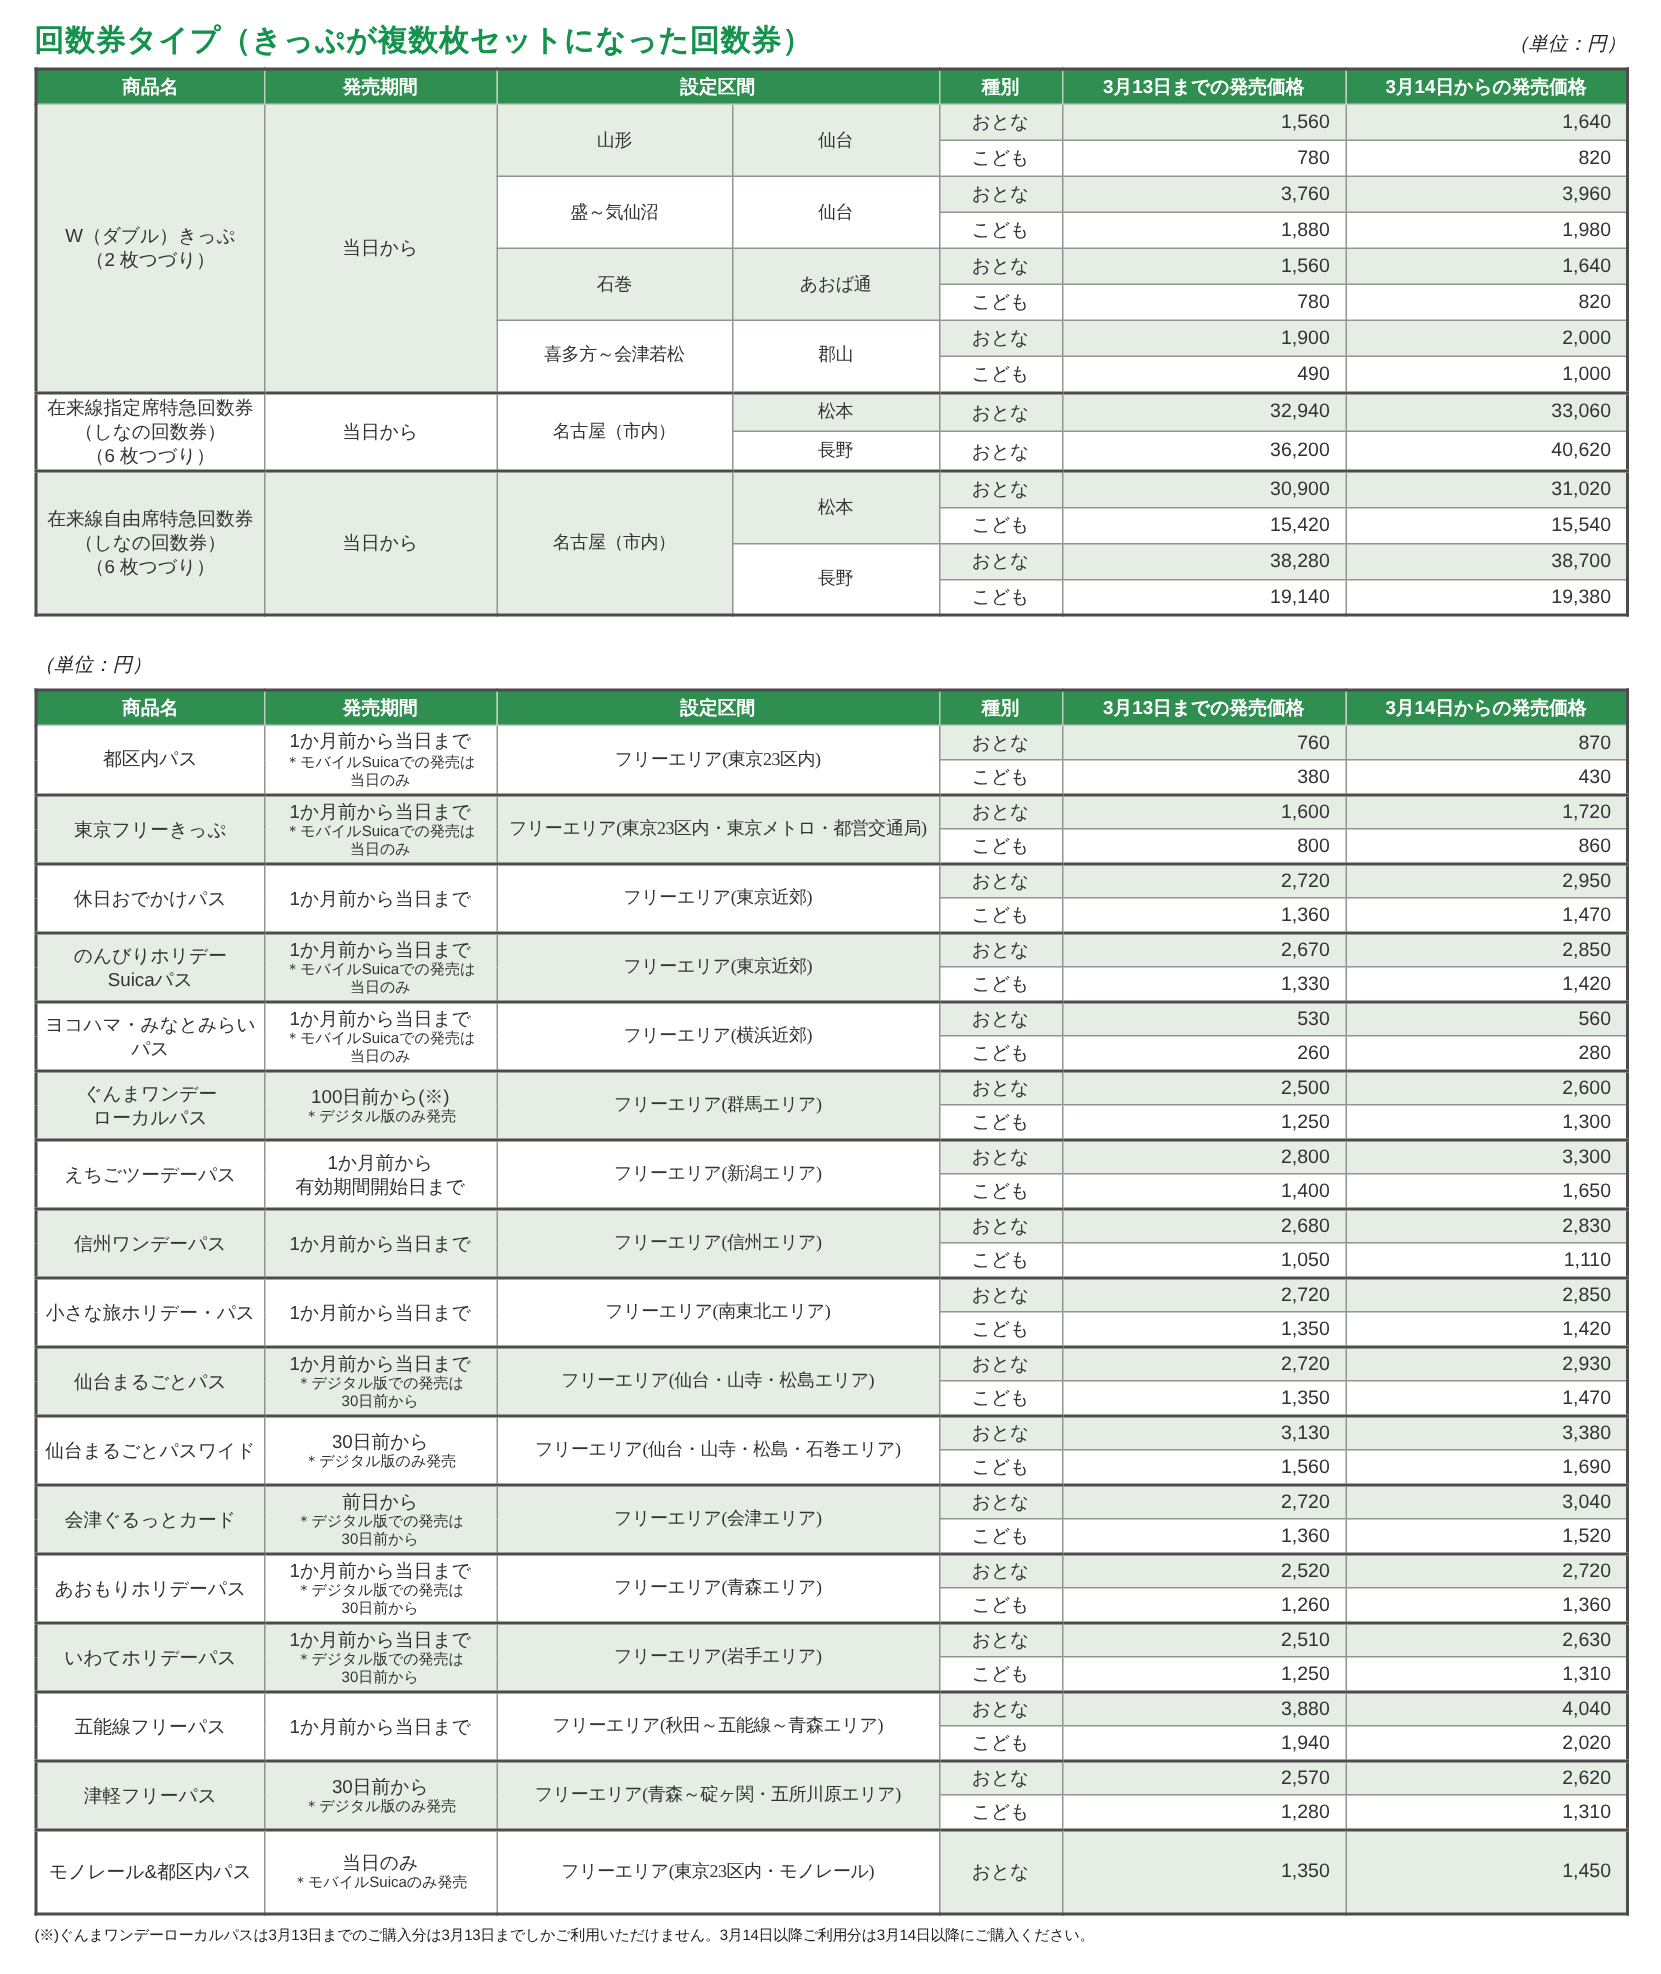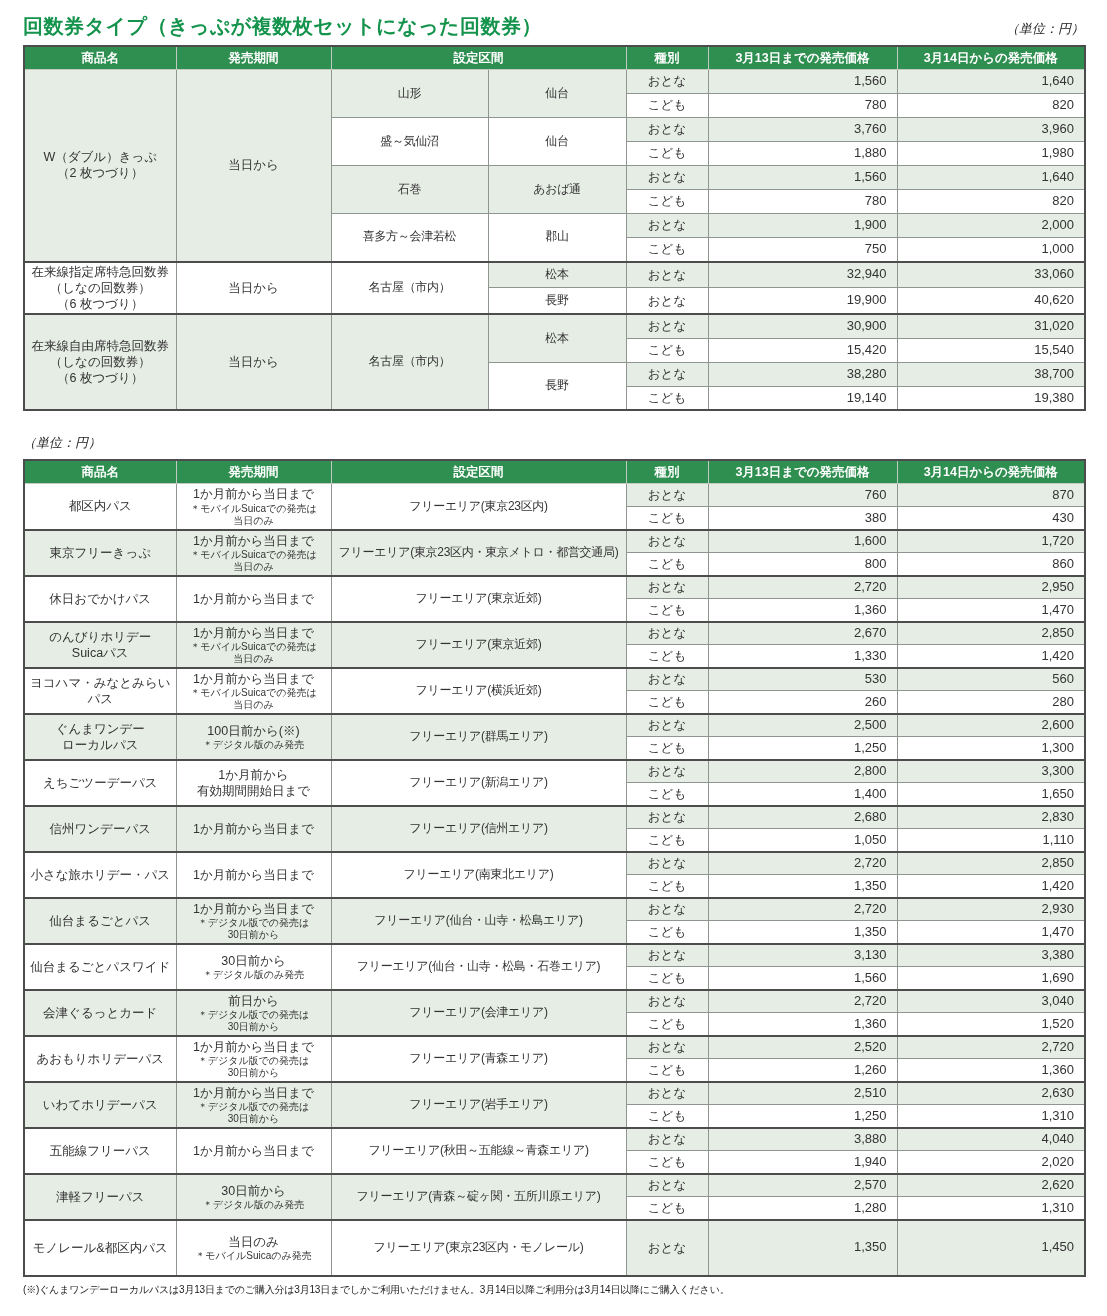--- a/index.html
+++ b/index.html
@@ -16,21 +16,21 @@
   .tbl-title{font-size:20px;font-weight:bold;color:var(--title-green);letter-spacing:0.5px;}
   .unit{font-size:13px;color:#222;padding-bottom:2px;font-style:italic;}
   table{border-collapse:collapse;table-layout:fixed;width:1061px;border:2px solid var(--dark);}
   th{background:var(--green);color:#fff;font-size:12.5px;font-weight:bold;height:20px;
      border:1px solid #c2cbc2;padding:1px 2px;}
   td{border:1px solid var(--grid);font-size:12.5px;text-align:center;vertical-align:middle;
      padding:1px 4px;background:#fff;box-sizing:border-box;}
   td.shade{background:var(--shade);}
   td.price{text-align:right;padding-right:10px;font-size:13px;}
   td.type{font-size:12.5px;}
-  td.area{font-size:12px;letter-spacing:-0.3px;}
+  td.area{font-size:12px;letter-spacing:-0.3px;font-family:Liberation Serif, serif;}
   td.name{font-size:12.5px;}
   .ln{line-height:1.3;}
   .note{font-size:10px;line-height:1.2;color:#333;}
   tr.group-top td{border-top:2px solid var(--dark);}
   #t1 td{height:24px;}
   #t2 td{height:23px;}
   #t2 tr.tall td{height:56px;}
   .footnote{font-size:10px;color:#222;margin-top:6px;letter-spacing:-0.2px;}
   .gap{height:14px;}
 </style>
@@ -171,21 +171,21 @@
           </td>
           <td class="price shade">
             <div class="ln">2,000</div>
           </td>
         </tr>
         <tr>
           <td class="type">
             <div class="ln">こども</div>
           </td>
           <td class="price">
-            <div class="ln">750</div>
+            <div class="ln">490</div>
           </td>
           <td class="price">
             <div class="ln">1,000</div>
           </td>
         </tr>
         <tr class="group-top">
           <td rowspan="2" class="name">
             <div class="ln">在来線指定席特急回数券</div>
             <div class="ln">（しなの回数券）</div>
             <div class="ln">（6 枚つづり）</div>
@@ -210,21 +210,21 @@
           </td>
         </tr>
         <tr>
           <td class="area">
             <div class="ln">長野</div>
           </td>
           <td class="type">
             <div class="ln">おとな</div>
           </td>
           <td class="price">
-            <div class="ln">19,900</div>
+            <div class="ln">36,200</div>
           </td>
           <td class="price">
             <div class="ln">40,620</div>
           </td>
         </tr>
         <tr class="group-top">
           <td rowspan="4" class="name shade">
             <div class="ln">在来線自由席特急回数券</div>
             <div class="ln">（しなの回数券）</div>
             <div class="ln">（6 枚つづり）</div>

